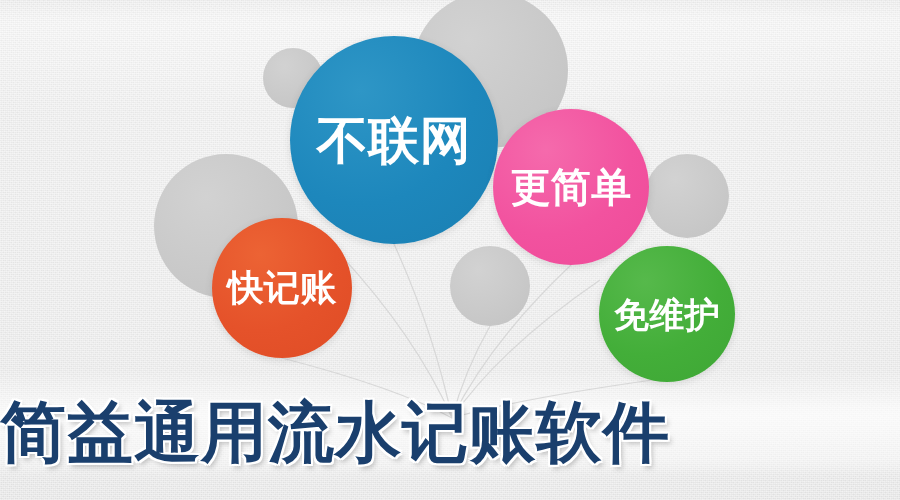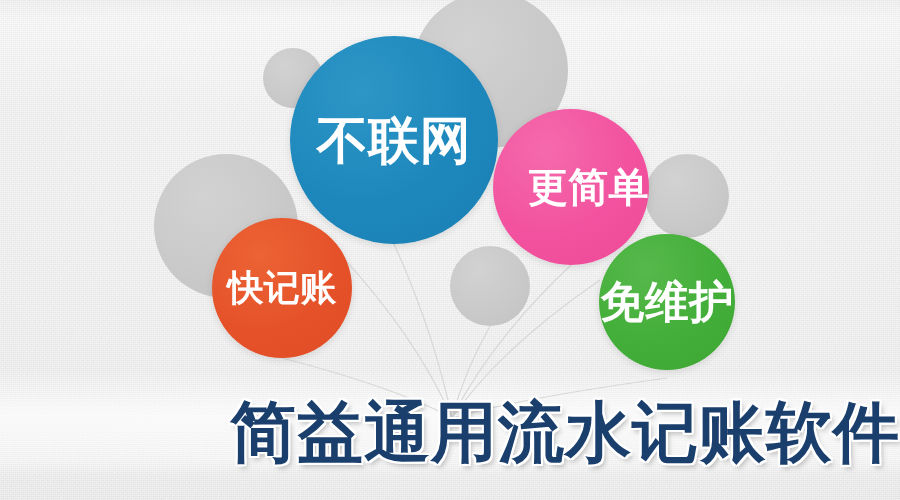--- a/index.html
+++ b/index.html
@@ -65,21 +65,21 @@
     box-shadow:0 2px 7px rgba(80,80,80,.16);
   }
   .b-blue   { background:radial-gradient(circle at 34% 26%, #2e96c6 0%, #1d87bc 55%, #1a7fb2 100%);text-align:center; }
   .b-pink   { background:radial-gradient(circle at 34% 26%, #f56aac 0%, #f2529f 55%, #ee4a98 100%); }
   .b-orange { background:radial-gradient(circle at 34% 26%, #ec6334 0%, #e5522a 55%, #df4c25 100%); }
   .b-green  { background:radial-gradient(circle at 34% 26%, #56b94b 0%, #43ae39 55%, #3ea635 100%); }
 
   
   .headline {
     position:absolute; left:0; right:0; top:399px;
-    text-align:right;
+    text-align:left;
     font-size:66px;
     font-weight:bold;
     letter-spacing:1px;
     color:#1a3f6d;
     line-height:1;
     text-shadow:
       2px  0   0 #ffffff,
      -2px  0   0 #ffffff,
       0    2px 0 #ffffff,
       0   -2px 0 #ffffff,
@@ -116,26 +116,26 @@
       <path d="M 667 378 Q 520.8 398 452 418" fill="none" stroke="#d6d6d6" stroke-width="1.2" opacity="0.95"></path>
       <path d="M 490 326 Q 464.16 372 452 418" fill="none" stroke="#d6d6d6" stroke-width="1.2" opacity="0.95"></path>
       <path d="M 336 250 Q 414.88 334 452 418" fill="none" stroke="#d6d6d6" stroke-width="1.2" opacity="0.95"></path>
       <path d="M 600 280 Q 499.36 349 452 418" fill="none" stroke="#d6d6d6" stroke-width="1.2" opacity="0.95"></path>
     </svg>
 
   <div id="balloon-layer">
       <div class="balloon b-blue" style="left: 290px; top: 36px; width: 208px; height: 208px; font-size: 51px; color: rgb(255, 255, 255); z-index: 12;">
         <span>不联网</span>
       </div>
-      <div class="balloon b-pink" style="left: 493px; top: 109px; width: 156px; height: 156px; font-size: 40px; color: rgb(255, 255, 255); z-index: 13; justify-content: flex-end;">
+      <div class="balloon b-pink" style="left: 493px; top: 109px; width: 156px; height: 156px; font-size: 40px; color: rgb(255, 255, 255); z-index: 13;">
         <span>更简单</span>
       </div>
       <div class="balloon b-orange" style="left: 212px; top: 218px; width: 140px; height: 140px; font-size: 36px; color: rgb(255, 255, 255); z-index: 14;">
         <span>快记账</span>
       </div>
-      <div class="balloon b-green" style="left: 599px; top: 234px; width: 136px; height: 136px; font-size: 44px; color: rgb(255, 255, 255); z-index: 14;">
+      <div class="balloon b-green" style="left: 599px; top: 246px; width: 136px; height: 136px; font-size: 35px; color: rgb(255, 255, 255); z-index: 14;">
         <span>免维护</span>
       </div>
     </div>
 
   <div class="headline" style="z-index: 20;">简益通用流水记账软件</div>
 
 </div>
 
 </body></html>

